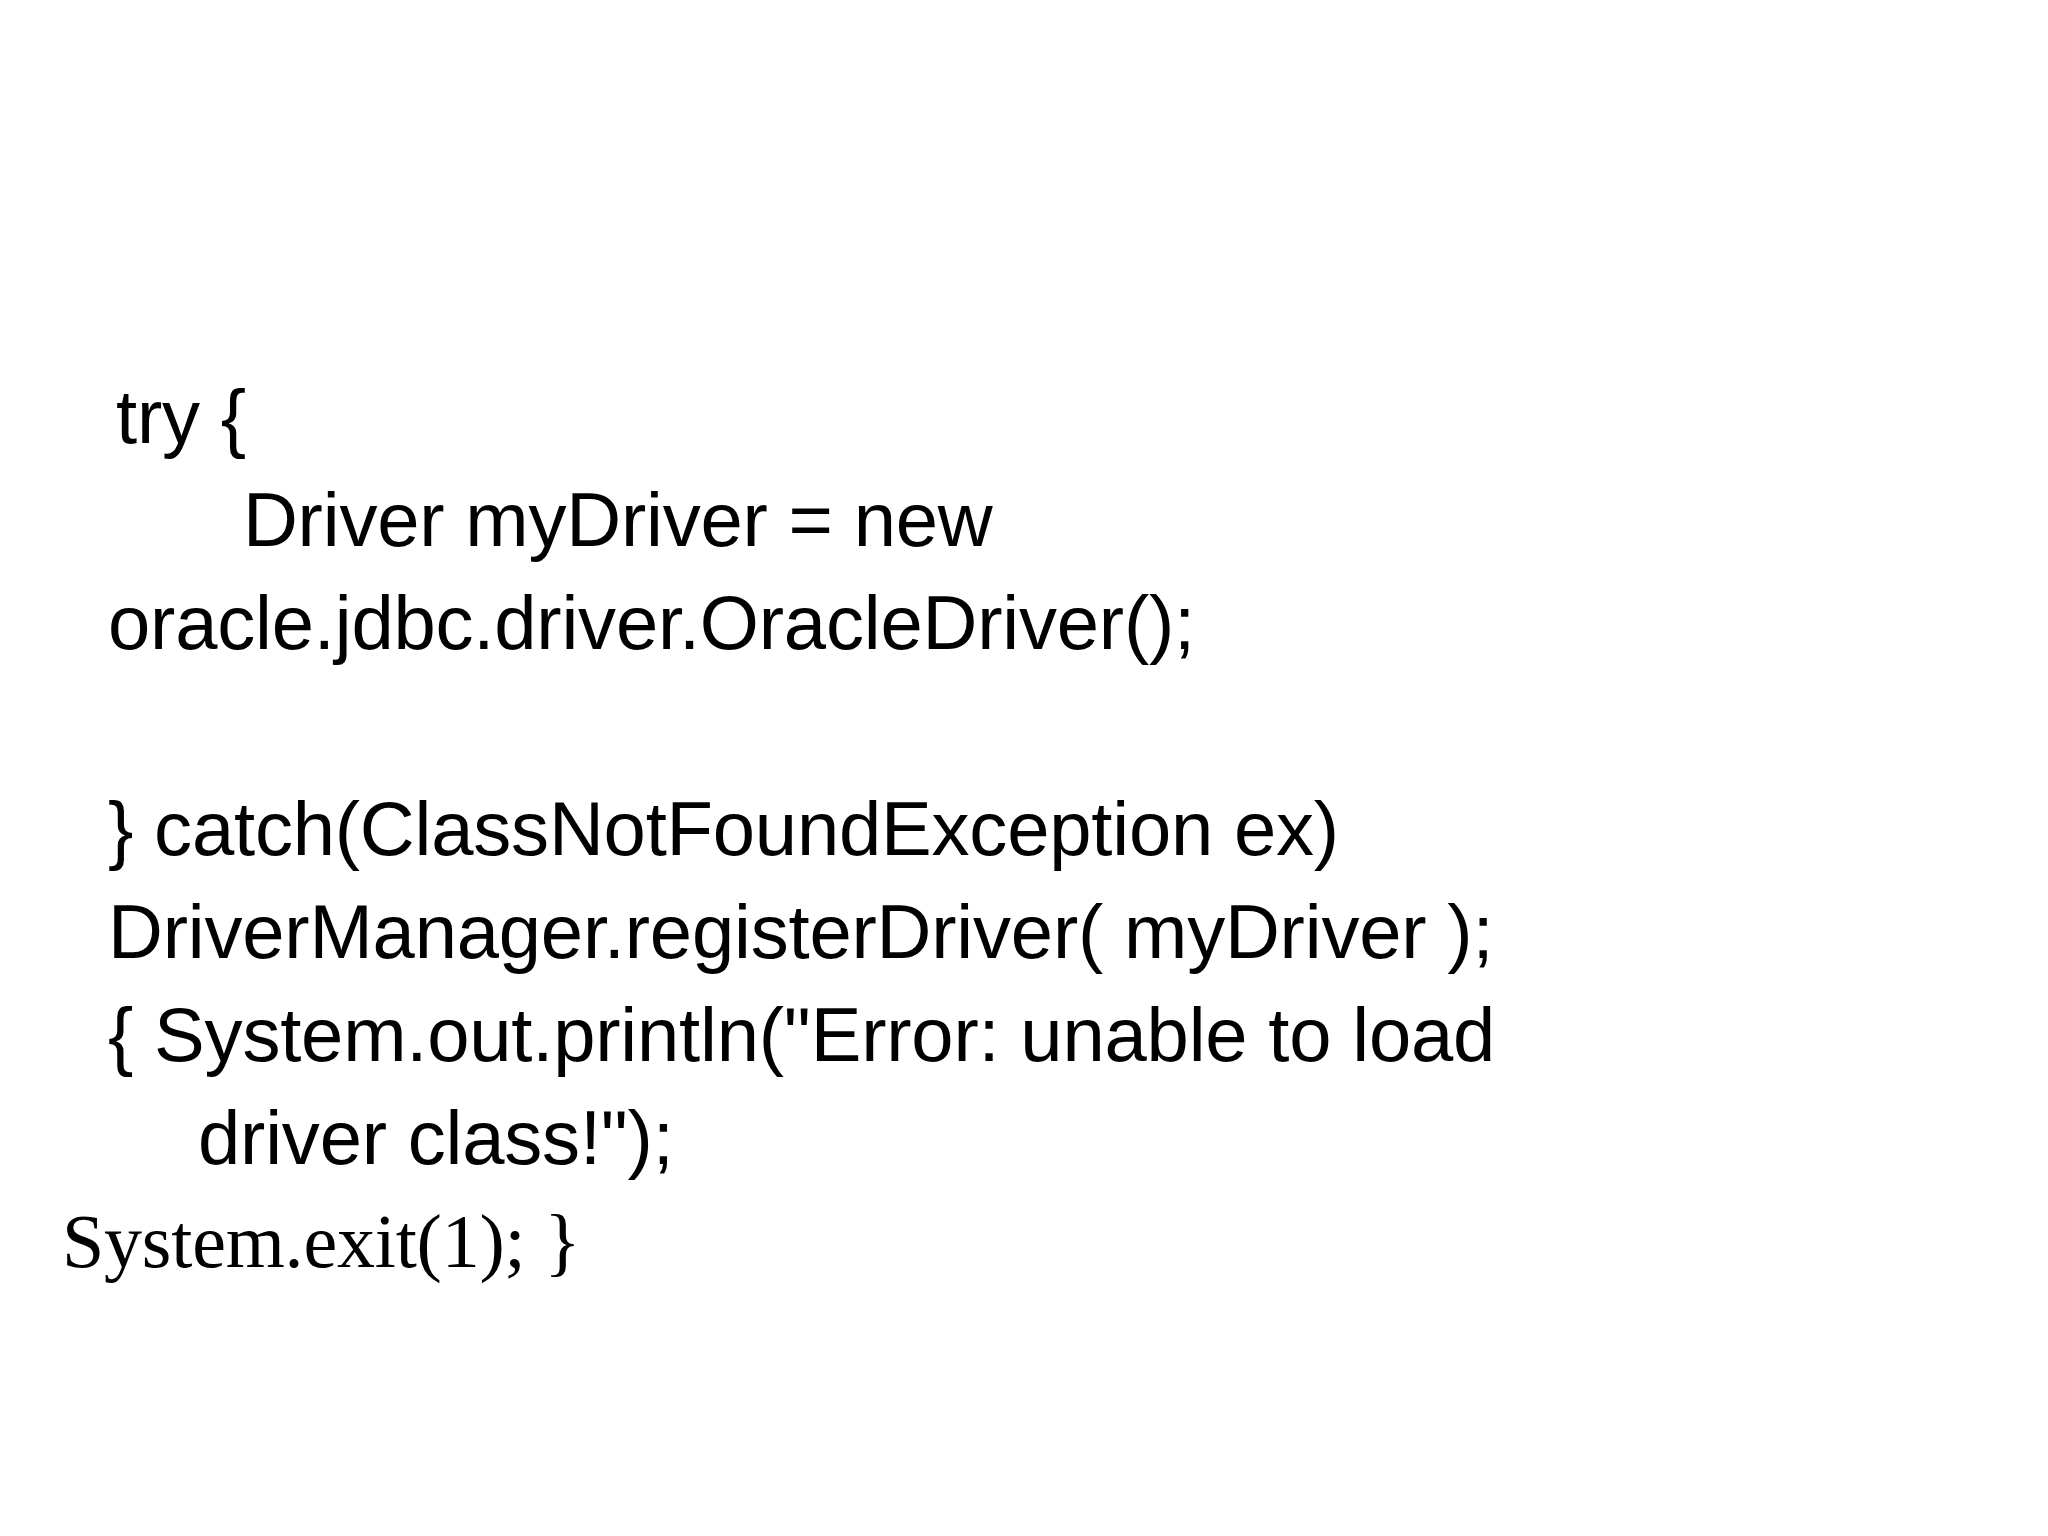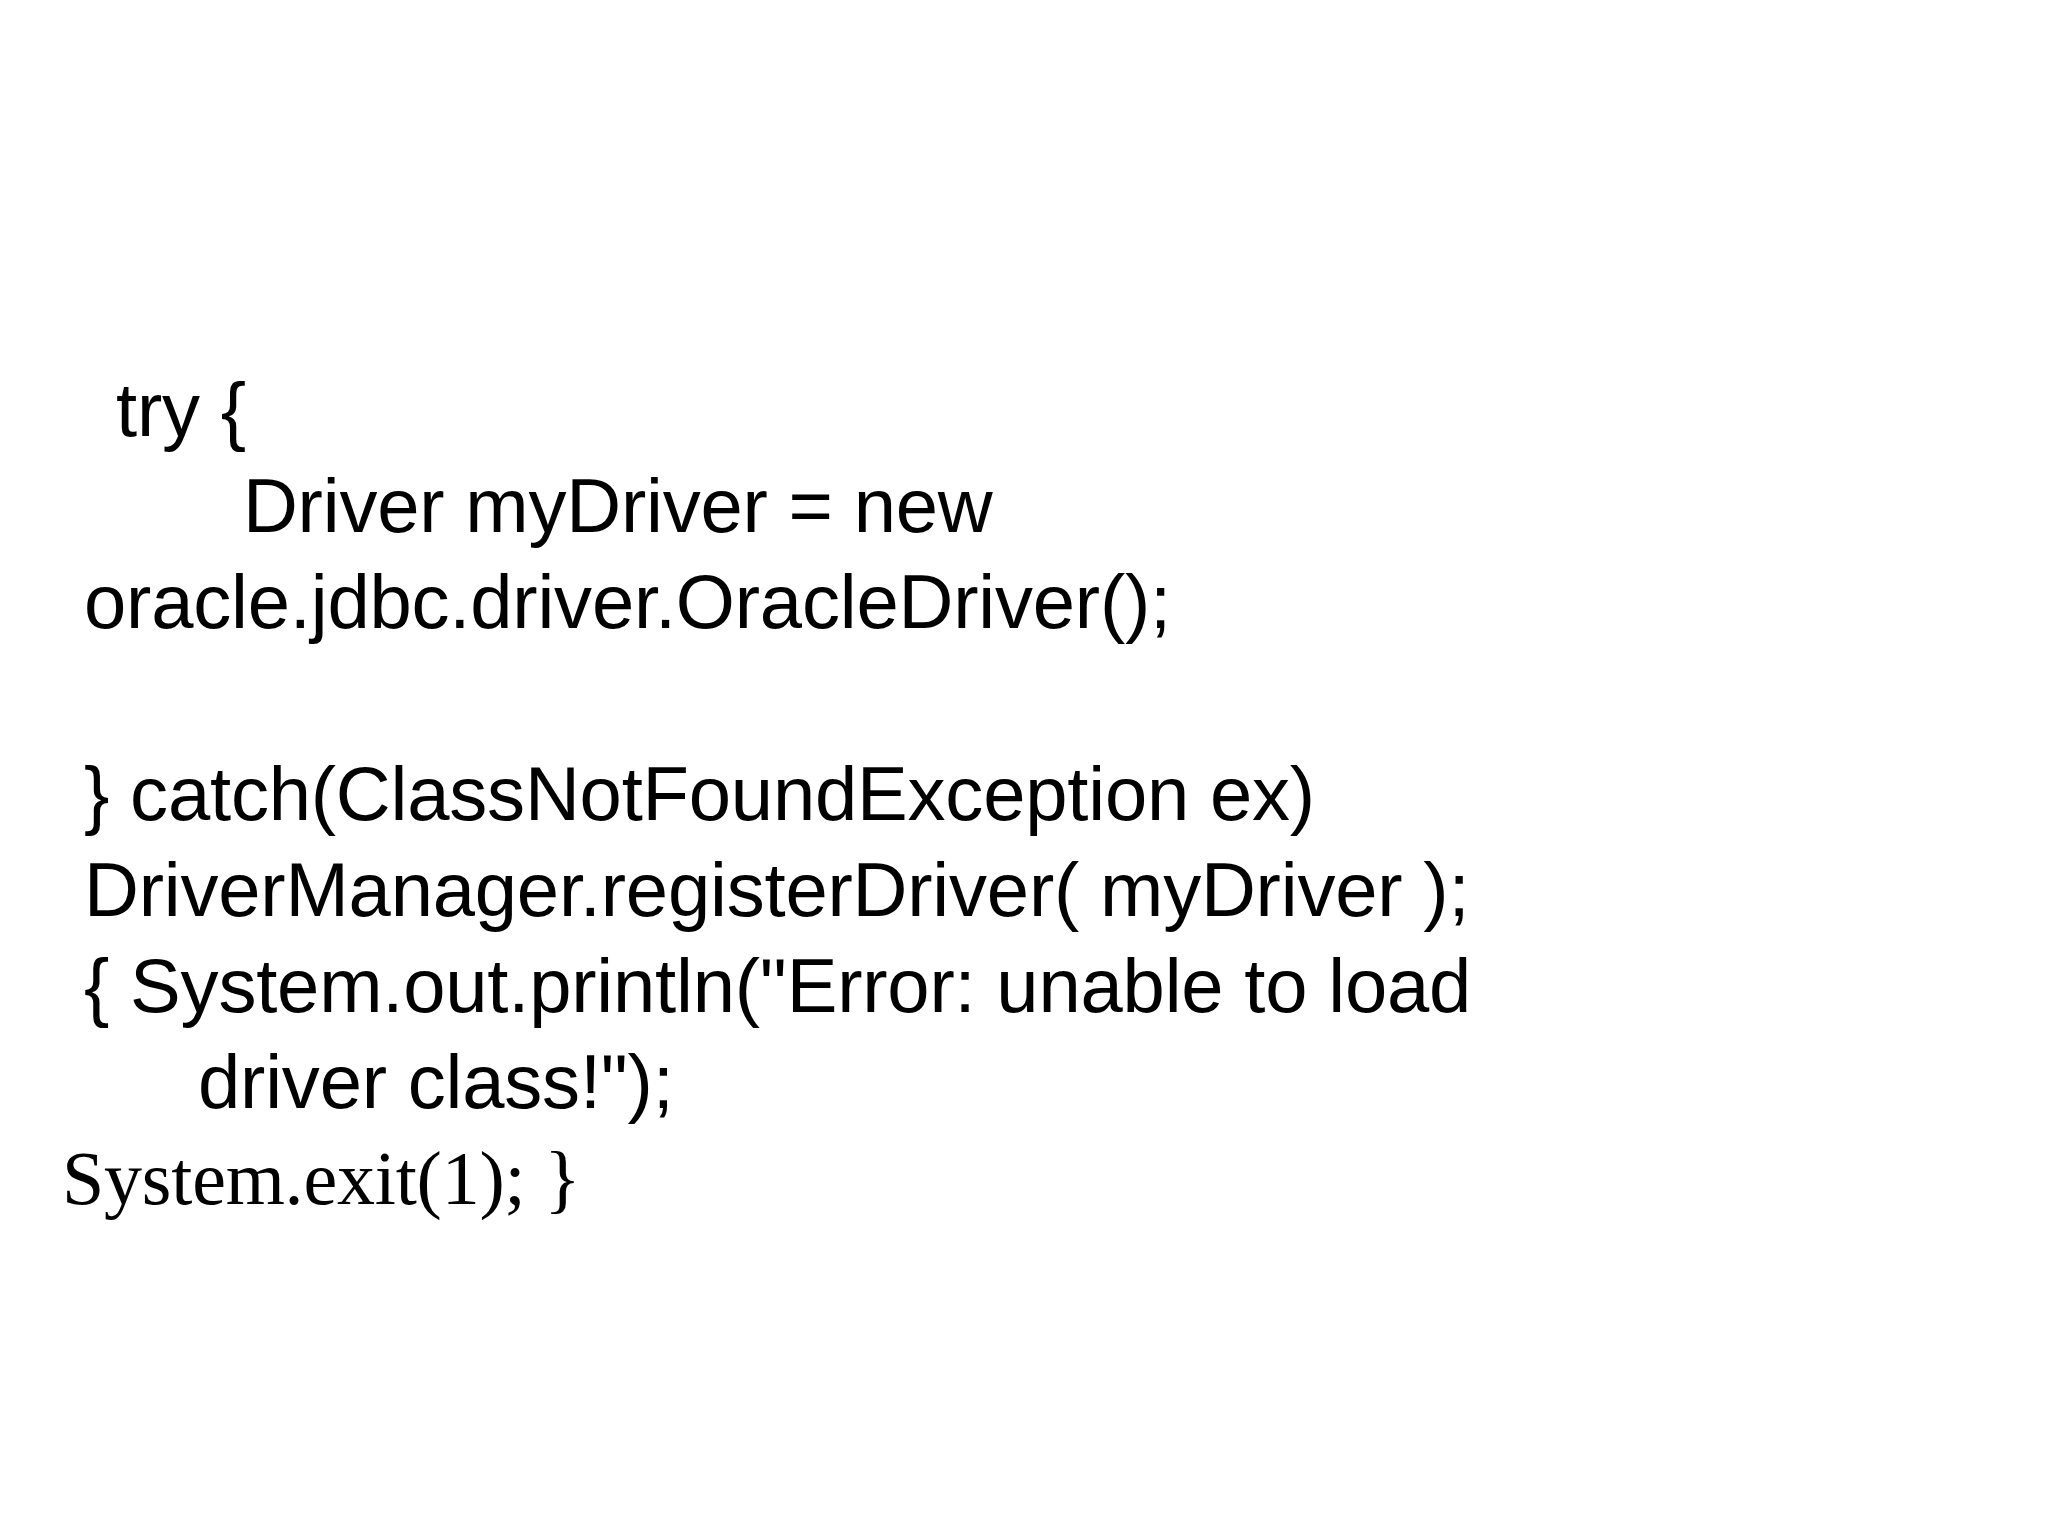--- a/index.html
+++ b/index.html
@@ -30,26 +30,27 @@
   }
 
   .code-line {
     font-family: "Liberation Sans", sans-serif;
     font-size: 76px;
     line-height: 96px;
     color: #000000;
     font-weight: 400;
     white-space: pre;
     letter-spacing: -0.2px;
+    margin-top: 7px;
   }
 
   
   .ind-0 { padding-left: 116px; }
   .ind-1 { padding-left: 222px; }
-  .ind-2 { padding-left: 84px; }
+  .ind-2 { padding-left: 108px; }
   .ind-3 { padding-left: 198px; }
   .ind-4 { padding-left: 62px; font-family: Liberation Serif, serif; }
 
   .code-line.blank {
     height: 96px;
   }
 </style>
 </head>
 <body>
 

